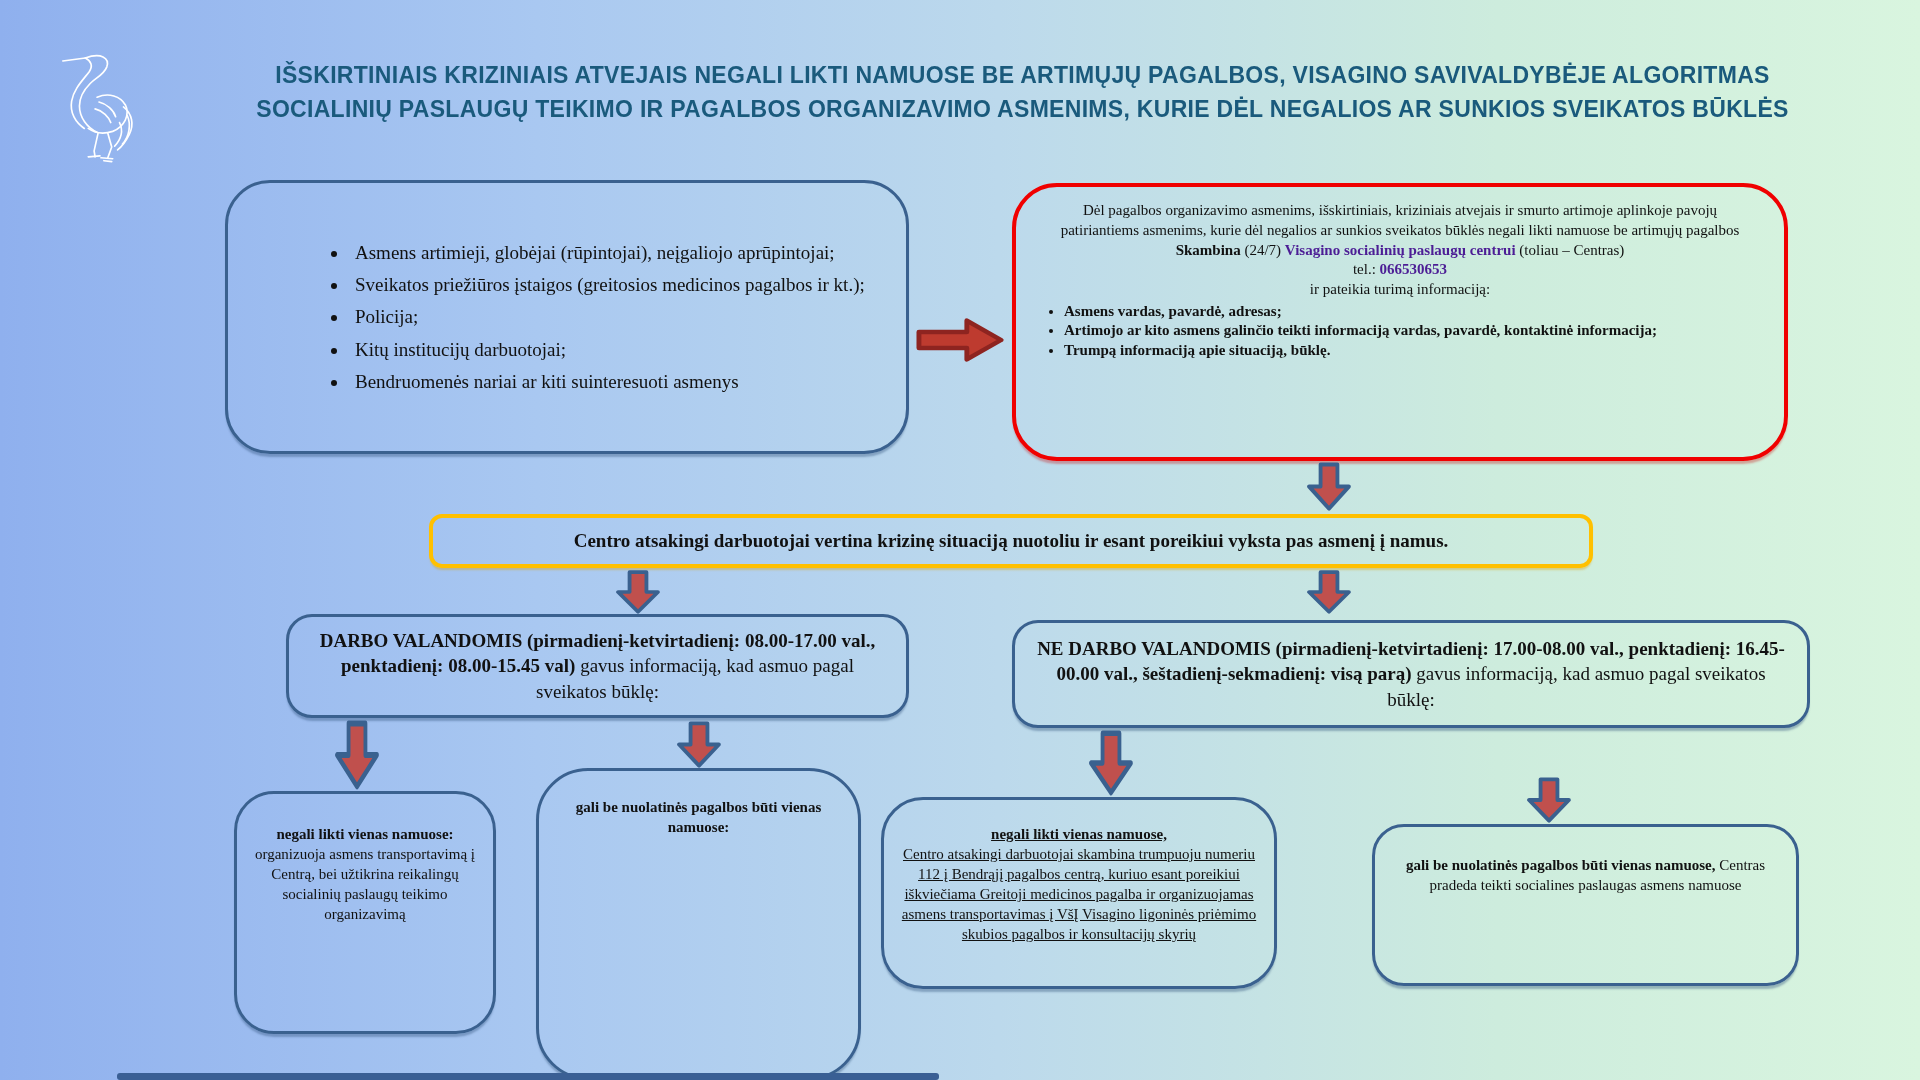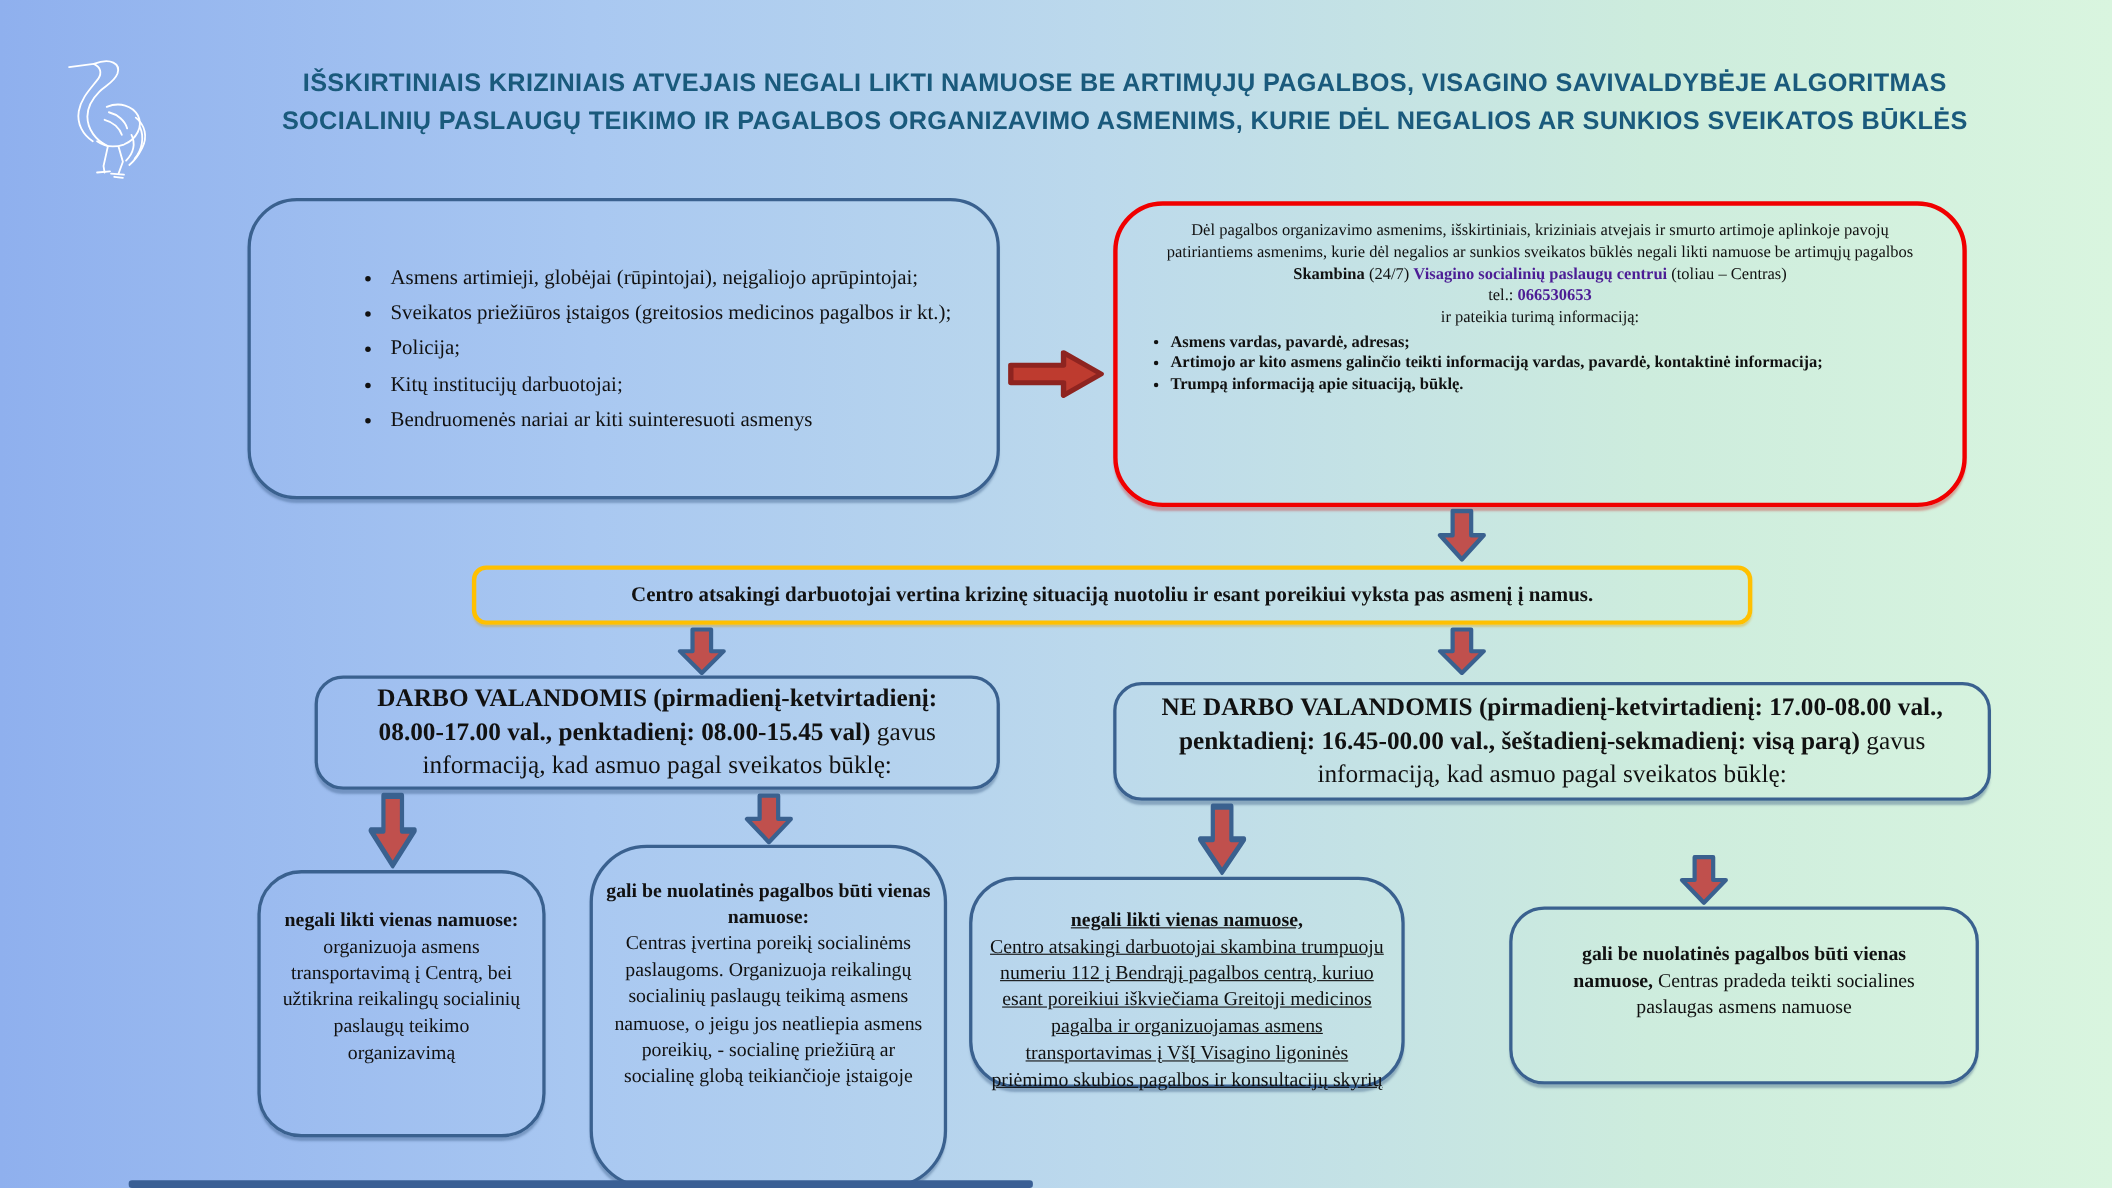--- a/index.html
+++ b/index.html
@@ -25,24 +25,24 @@
        padding:14px 26px 8px;text-align:center;font-size:15px;line-height:1.32;}
   .crisis-box ul{margin:2px 0 0;padding-left:22px;text-align:left;font-weight:700;list-style:disc;}
   .crisis-box li{line-height:1.3;}
   .red-text{color:#4c1d95;font-weight:700;}
   .bold{font-weight:700;}
   .assess-box{left:429px;top:514px;width:1164px;height:54px;border-radius:13px;
        border:4px solid #ffc000;box-shadow:0 3px 2px -1px rgba(220,160,0,.4);
        display:flex;align-items:center;justify-content:center;
        font-weight:700;font-size:19px;text-align:center;padding:0 20px;}
   .branch-box{display:flex;align-items:center;justify-content:center;
-       text-align:center;font-size:23px;line-height:1.34;padding:0 22px;border-radius:26px;}
+       text-align:center;font-size:19px;line-height:1.34;padding:0 22px;border-radius:26px;}
   .work-box{left:286px;top:614px;width:623px;height:104px;}
   .off-box{left:1012px;top:620px;width:798px;height:108px;}
-  .outcome{text-align:center;font-size:18px;line-height:1.34;}
+  .outcome{text-align:center;font-size:15px;line-height:1.34;}
   .o1{left:234px;top:791px;width:262px;height:243px;border-radius:40px;padding:30px 16px 0;}
   .o2{left:536px;top:768px;width:325px;height:312px;border-radius:52px;padding:26px 12px 0;}
   .o3{left:881px;top:797px;width:396px;height:192px;border-radius:42px;padding:24px 16px 0;text-decoration:underline;}
   .o4{left:1360px;top:824px;width:427px;height:162px;border-radius:32px;padding:28px 26px 0;margin-left:12px;}
   .block-bold{display:block;font-weight:700;}
   .arrow{position:absolute;line-height:0;}
   .arrow svg{display:block;}
   .cutoff-bar{left:117px;top:1073px;width:822px;height:7px;background:#3a5f94;border-radius:3px;}
 </style>
 </head>
@@ -147,21 +147,21 @@
   <svg width="46" height="46" viewBox="0 0 60 60" preserveAspectRatio="none">
     <path d="M19 3 H41 V30 H56 L30 57 L4 30 H19 Z" fill="#c0504d" stroke="#3a618f" stroke-width="5" stroke-linejoin="round"></path>
   </svg>
 </div>
 
 <div class="box outcome o1">
   <span class="bold">negali likti vienas namuose:</span><span> organizuoja asmens transportavimą į Centrą, bei užtikrina reikalingų socialinių paslaugų teikimo organizavimą</span>
 </div>
 
 <div class="box outcome o2">
-  <span class="block-bold">gali be nuolatinės pagalbos būti vienas namuose:</span><span>Centras įvertina poreikį socialinėms paslaugoms. Organizuoja reikalingų socialinių paslaugų teikimą asmens namuose, o jeigu jos neatliepia asmens poreikių, - socialinę priežiūrą ar socialinę globą teikiančioje įstaigoje</span>
+  <span class="block-bold">gali be nuolatinės pagalbos būti vienas namuose:</span>
 </div>
 
 <div class="box outcome o3">
   <span class="block-bold">negali likti vienas namuose,</span><span>Centro atsakingi darbuotojai skambina trumpuoju numeriu 112 į Bendrąjį pagalbos centrą, kuriuo esant poreikiui iškviečiama Greitoji medicinos pagalba ir organizuojamas asmens transportavimas į VšĮ Visagino ligoninės priėmimo skubios pagalbos ir konsultacijų skyrių</span>
 </div>
 
 <div class="box outcome o4">
   <span class="bold">gali be nuolatinės pagalbos būti vienas namuose,</span><span> Centras pradeda teikti socialines paslaugas asmens namuose</span>
 </div>
 

